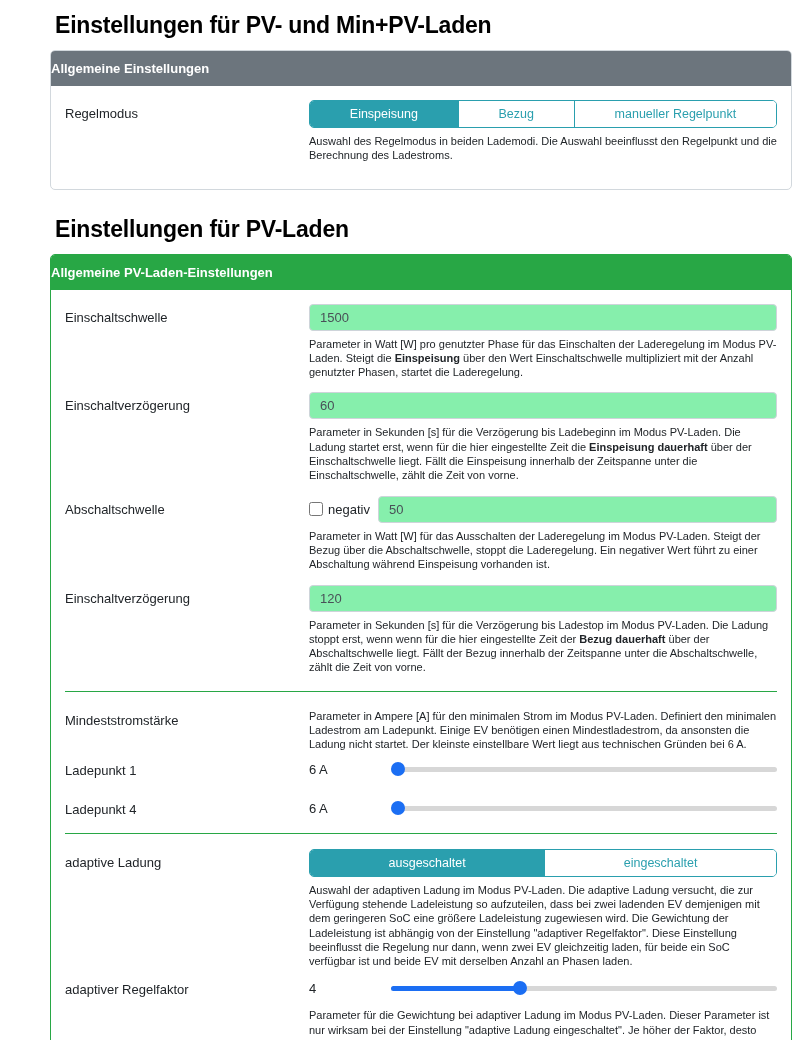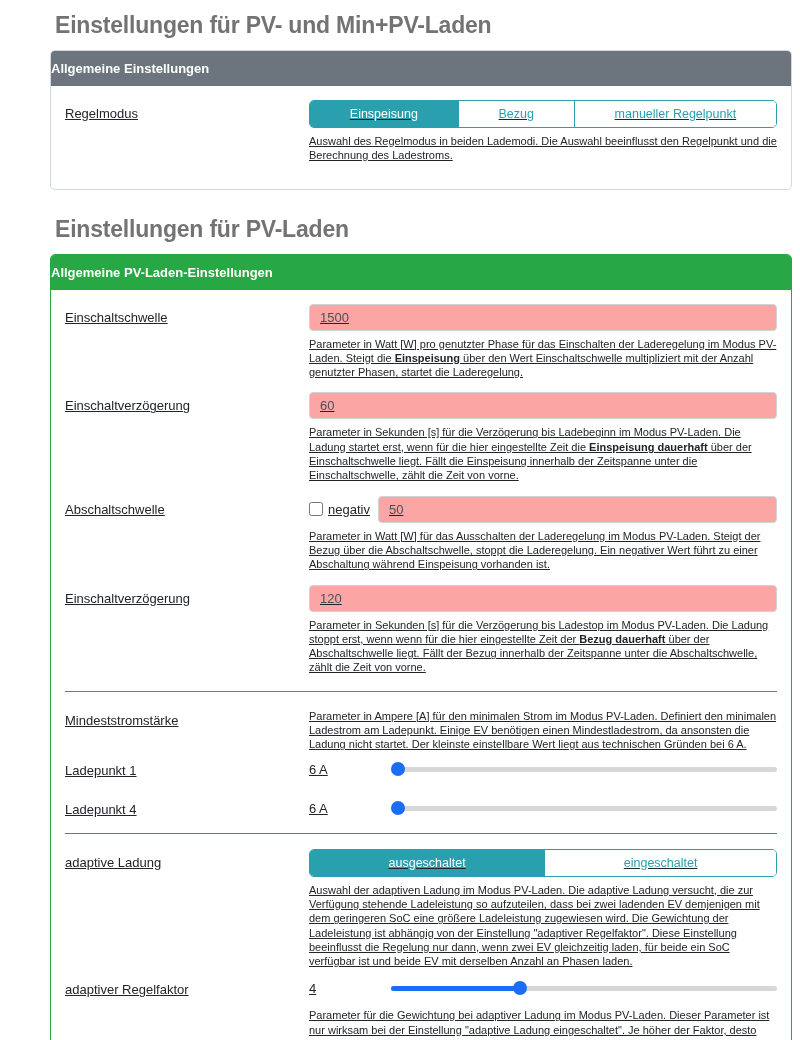--- a/index.html
+++ b/index.html
@@ -7,36 +7,36 @@
   body {
     width: 800px; min-height: 1040px;
     font-family: "Liberation Sans", sans-serif;
     color: #212529;
     -webkit-font-smoothing: antialiased;
   }
   .page { padding: 10px 8px 10px 50px; }
 
   h1.section-title {
     font-size: 23px; font-weight: 700;
-    margin: 2px 0 11px 5px; letter-spacing: -0.2px; color: #737373;
+    margin: 2px 0 11px 5px; letter-spacing: -0.2px; color: #000000;
   }
   h1.second { margin-top: 26px; }
 
   .card { border-radius: 5px; background: #fff; }
   .card-gray  { border: 1px solid #d2d8dd; }
   .card-green { border: 1px solid #28a745; }
   .card-header {
     padding: 10px 0; font-size: 13px; font-weight: 700; color: #fff;
     border-radius: 4px 4px 0 0;
   }
   .card-header.gray  { background: #6c757d; }
   .card-header.green { background: #28a745; }
   .card-body { padding: 14px 14px 20px 14px; }
 
-  .row { display: flex; margin-bottom: 13px; text-decoration: underline; }
+  .row { display: flex; margin-bottom: 13px; }
   .row.tight { margin-bottom: 10px; }
   .row:last-child { margin-bottom: 6px; }
   .label {
     flex: 0 0 244px; width: 244px; font-size: 13px; padding-top: 6px; color: #212529;
   }
   .control { flex: 1; min-width: 0; }
 
   .btn-group {
     display: flex; height: 28px; border: 1px solid #2a9fae;
     border-radius: 5px; overflow: hidden; background: #fff;
@@ -49,21 +49,21 @@
   .seg + .seg { border-left: 1px solid #2a9fae; }
   .seg.selected { background: #2a9fae; color: #fff; }
 
   .help { font-size: 11px; line-height: 1.3; margin: 6px 0 0 0; color: #212529; }
   .help strong { font-weight: 700; }
 
   .text-input {
     display: block; width: 100%; height: 27px;
     border: 1px solid #ced4da; border-radius: 4px;
     padding: 0 10px; font-family: inherit; font-size: 13px; color: #495057;
-    background: #fca5a5; outline: none;
+    background: #86efac; outline: none;
   }
   .input-row { display: flex; align-items: center; }
   .checkbox-wrap {
     display: flex; align-items: center; font-size: 13px; color: #212529;
     margin-right: 8px; white-space: nowrap; cursor: pointer;
   }
   .checkbox-wrap input { width: 14px; height: 14px; margin: 0 5px 0 0; }
 
   .control-flex { display: flex; align-items: center; }
   .slider-value { flex: 0 0 82px; width: 82px; font-size: 13px; }

